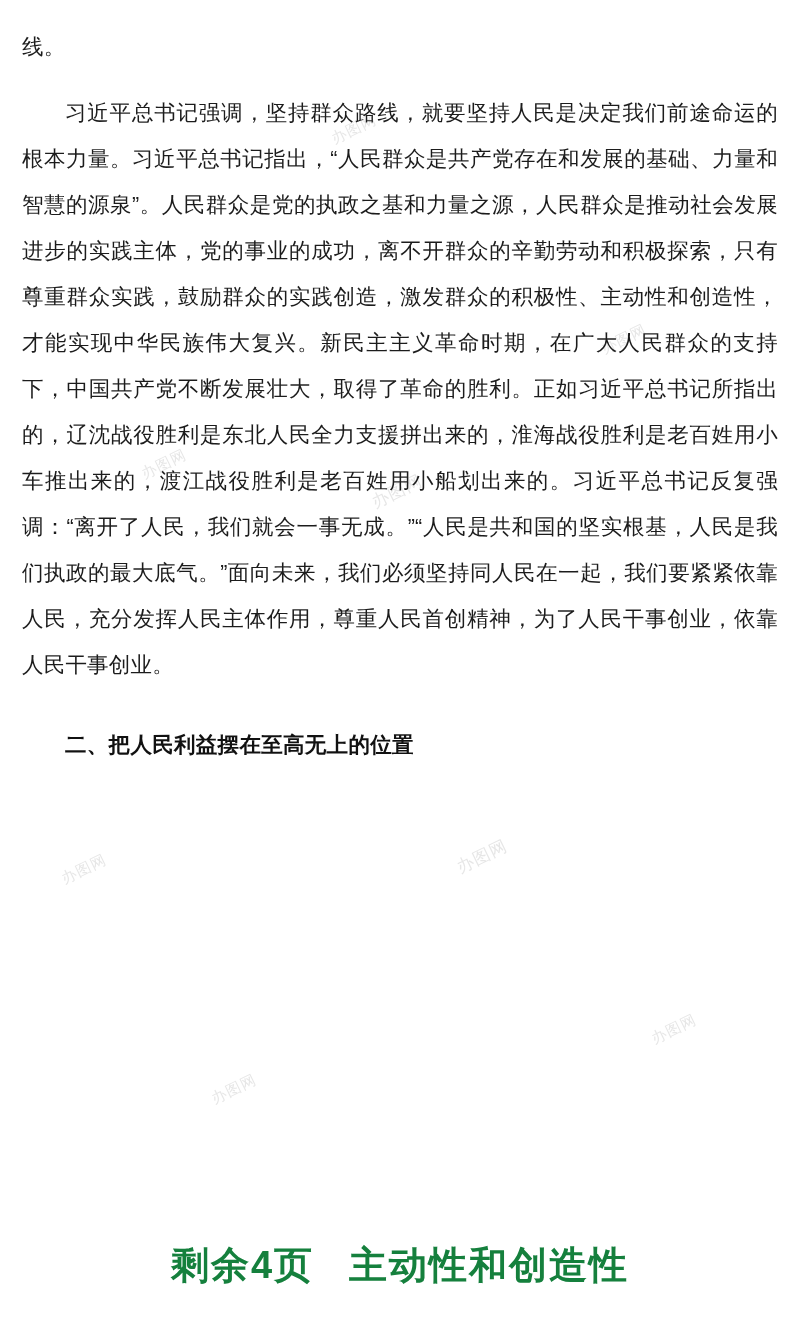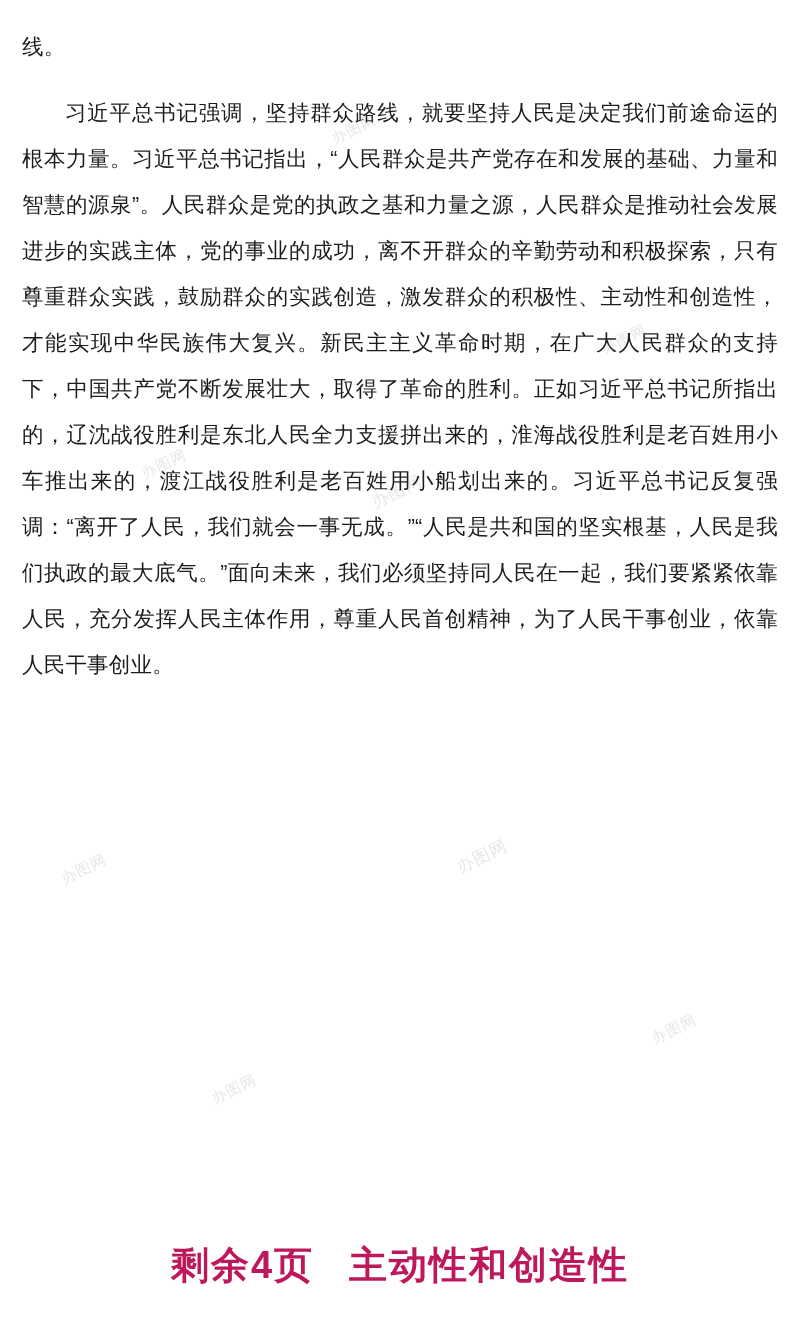--- a/index.html
+++ b/index.html
@@ -51,21 +51,21 @@
     left: 0;
     right: 0;
     bottom: 34px;
     text-align: center;
     z-index: 3;
   }
   .footer-banner .txt {
     display: inline-block;
     font-size: 38px;
     font-weight: bold;
-    color: #be185d;
+    color: #15803d;
     letter-spacing: 2px;
   }
   .footer-banner .gap {
     display: inline-block;
     width: 26px;
   }
   
   .wm {
     position: absolute;
     color: rgba(140,140,140,0.22);
@@ -96,20 +96,21 @@
   <div class="doc-body">
 
     <p class="para">线。</p>
 
     <div class="spacer-sm"></div>
 
     <p class="para indent">习近平总书记强调，坚持群众路线，就要坚持人民是决定我们前途命运的根本力量。习近平总书记指出，“人民群众是共产党存在和发展的基础、力量和智慧的源泉”。人民群众是党的执政之基和力量之源，人民群众是推动社会发展进步的实践主体，党的事业的成功，离不开群众的辛勤劳动和积极探索，只有尊重群众实践，鼓励群众的实践创造，激发群众的积极性、主动性和创造性，才能实现中华民族伟大复兴。新民主主义革命时期，在广大人民群众的支持下，中国共产党不断发展壮大，取得了革命的胜利。正如习近平总书记所指出的，辽沈战役胜利是东北人民全力支援拼出来的，淮海战役胜利是老百姓用小车推出来的，渡江战役胜利是老百姓用小船划出来的。习近平总书记反复强调：“离开了人民，我们就会一事无成。”“人民是共和国的坚实根基，人民是我们执政的最大底气。”面向未来，我们必须坚持同人民在一起，我们要紧紧依靠人民，充分发挥人民主体作用，尊重人民首创精神，为了人民干事创业，依靠人民干事创业。</p>
 
     <div class="spacer-md"></div>
 
+    <h2 class="heading">二、把人民利益摆在至高无上的位置</h2>
 
     <div class="spacer-sm"></div>
 
 
   </div>
 
   <div class="footer-banner">
     <span class="txt">剩余4页</span>
     <span class="gap"></span>
     <span class="txt">主动性和创造性</span>

